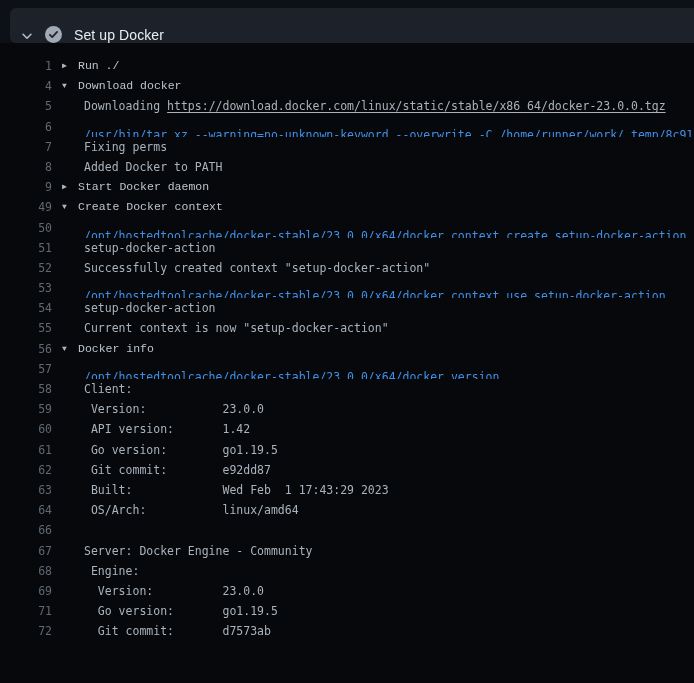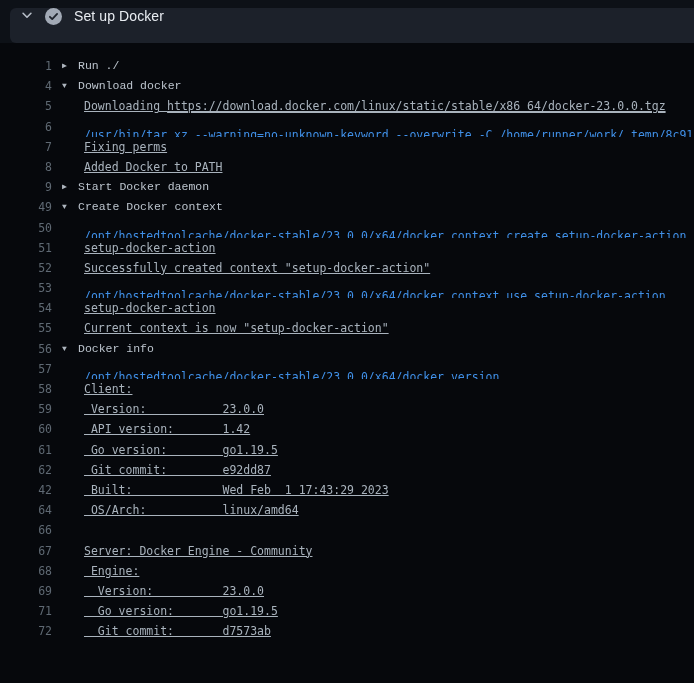--- a/index.html
+++ b/index.html
@@ -20,21 +20,21 @@
   
   .step-header {
     position: absolute;
     top: 8px;
     left: 10px;
     right: 0;
     height: 35px;
     background: #1c212a;
     border-radius: 6px 0 0 6px;
     display: flex;
-    align-items: flex-start;
+    align-items: flex-end;
     cursor: pointer;
   }
   .chevron-wrap {
     width: 34px;
     display: flex;
     justify-content: center;
     align-items: center;
   }
   .status-wrap {
     width: 18px;
@@ -76,21 +76,21 @@
     text-align: right;
     color: #5f6973;
     cursor: pointer;
     user-select: none;
   }
   .content {
     flex: 1 1 auto;
     overflow: hidden;
     white-space: pre;
   }
-  .content.plain { padding-left: 32px; text-decoration: underline; }
+  .content.plain { padding-left: 32px; }
   .content.group {
     padding-left: 10px;
     color: #bcc4cd;
     cursor: pointer;
     font-family: Liberation Mono, monospace;
   }
   .toggle-glyph {
     display: inline-block;
     width: 16px;
     font-size: 8px;
@@ -140,21 +140,21 @@
         <div class="row"><span class="num">53</span><span class="content plain cmd">/opt/hostedtoolcache/docker-stable/23.0.0/x64/docker context use setup-docker-action</span></div>
         <div class="row"><span class="num">54</span><span class="content plain">setup-docker-action</span></div>
         <div class="row"><span class="num">55</span><span class="content plain">Current context is now "setup-docker-action"</span></div>
         <div class="row"><span class="num">56</span><span class="content group"><span class="toggle-glyph">▼</span><span>Docker info</span></span></div>
         <div class="row"><span class="num">57</span><span class="content plain cmd">/opt/hostedtoolcache/docker-stable/23.0.0/x64/docker version</span></div>
         <div class="row"><span class="num">58</span><span class="content plain">Client:</span></div>
         <div class="row"><span class="num">59</span><span class="content plain"> Version:           23.0.0</span></div>
         <div class="row"><span class="num">60</span><span class="content plain"> API version:       1.42</span></div>
         <div class="row"><span class="num">61</span><span class="content plain"> Go version:        go1.19.5</span></div>
         <div class="row"><span class="num">62</span><span class="content plain"> Git commit:        e92dd87</span></div>
-        <div class="row"><span class="num">42</span><span class="content plain"> Built:             Wed Feb  1 17:43:29 2023</span></div>
+        <div class="row"><span class="num">63</span><span class="content plain"> Built:             Wed Feb  1 17:43:29 2023</span></div>
         <div class="row"><span class="num">64</span><span class="content plain"> OS/Arch:           linux/amd64</span></div>
         <div class="row"><span class="num">66</span><span class="content plain"></span></div>
         <div class="row"><span class="num">67</span><span class="content plain">Server: Docker Engine - Community</span></div>
         <div class="row"><span class="num">68</span><span class="content plain"> Engine:</span></div>
         <div class="row"><span class="num">69</span><span class="content plain">  Version:          23.0.0</span></div>
         <div class="row"><span class="num">71</span><span class="content plain">  Go version:       go1.19.5</span></div>
         <div class="row"><span class="num">72</span><span class="content plain">  Git commit:       d7573ab</span></div>
       </div>
   </div>
 

